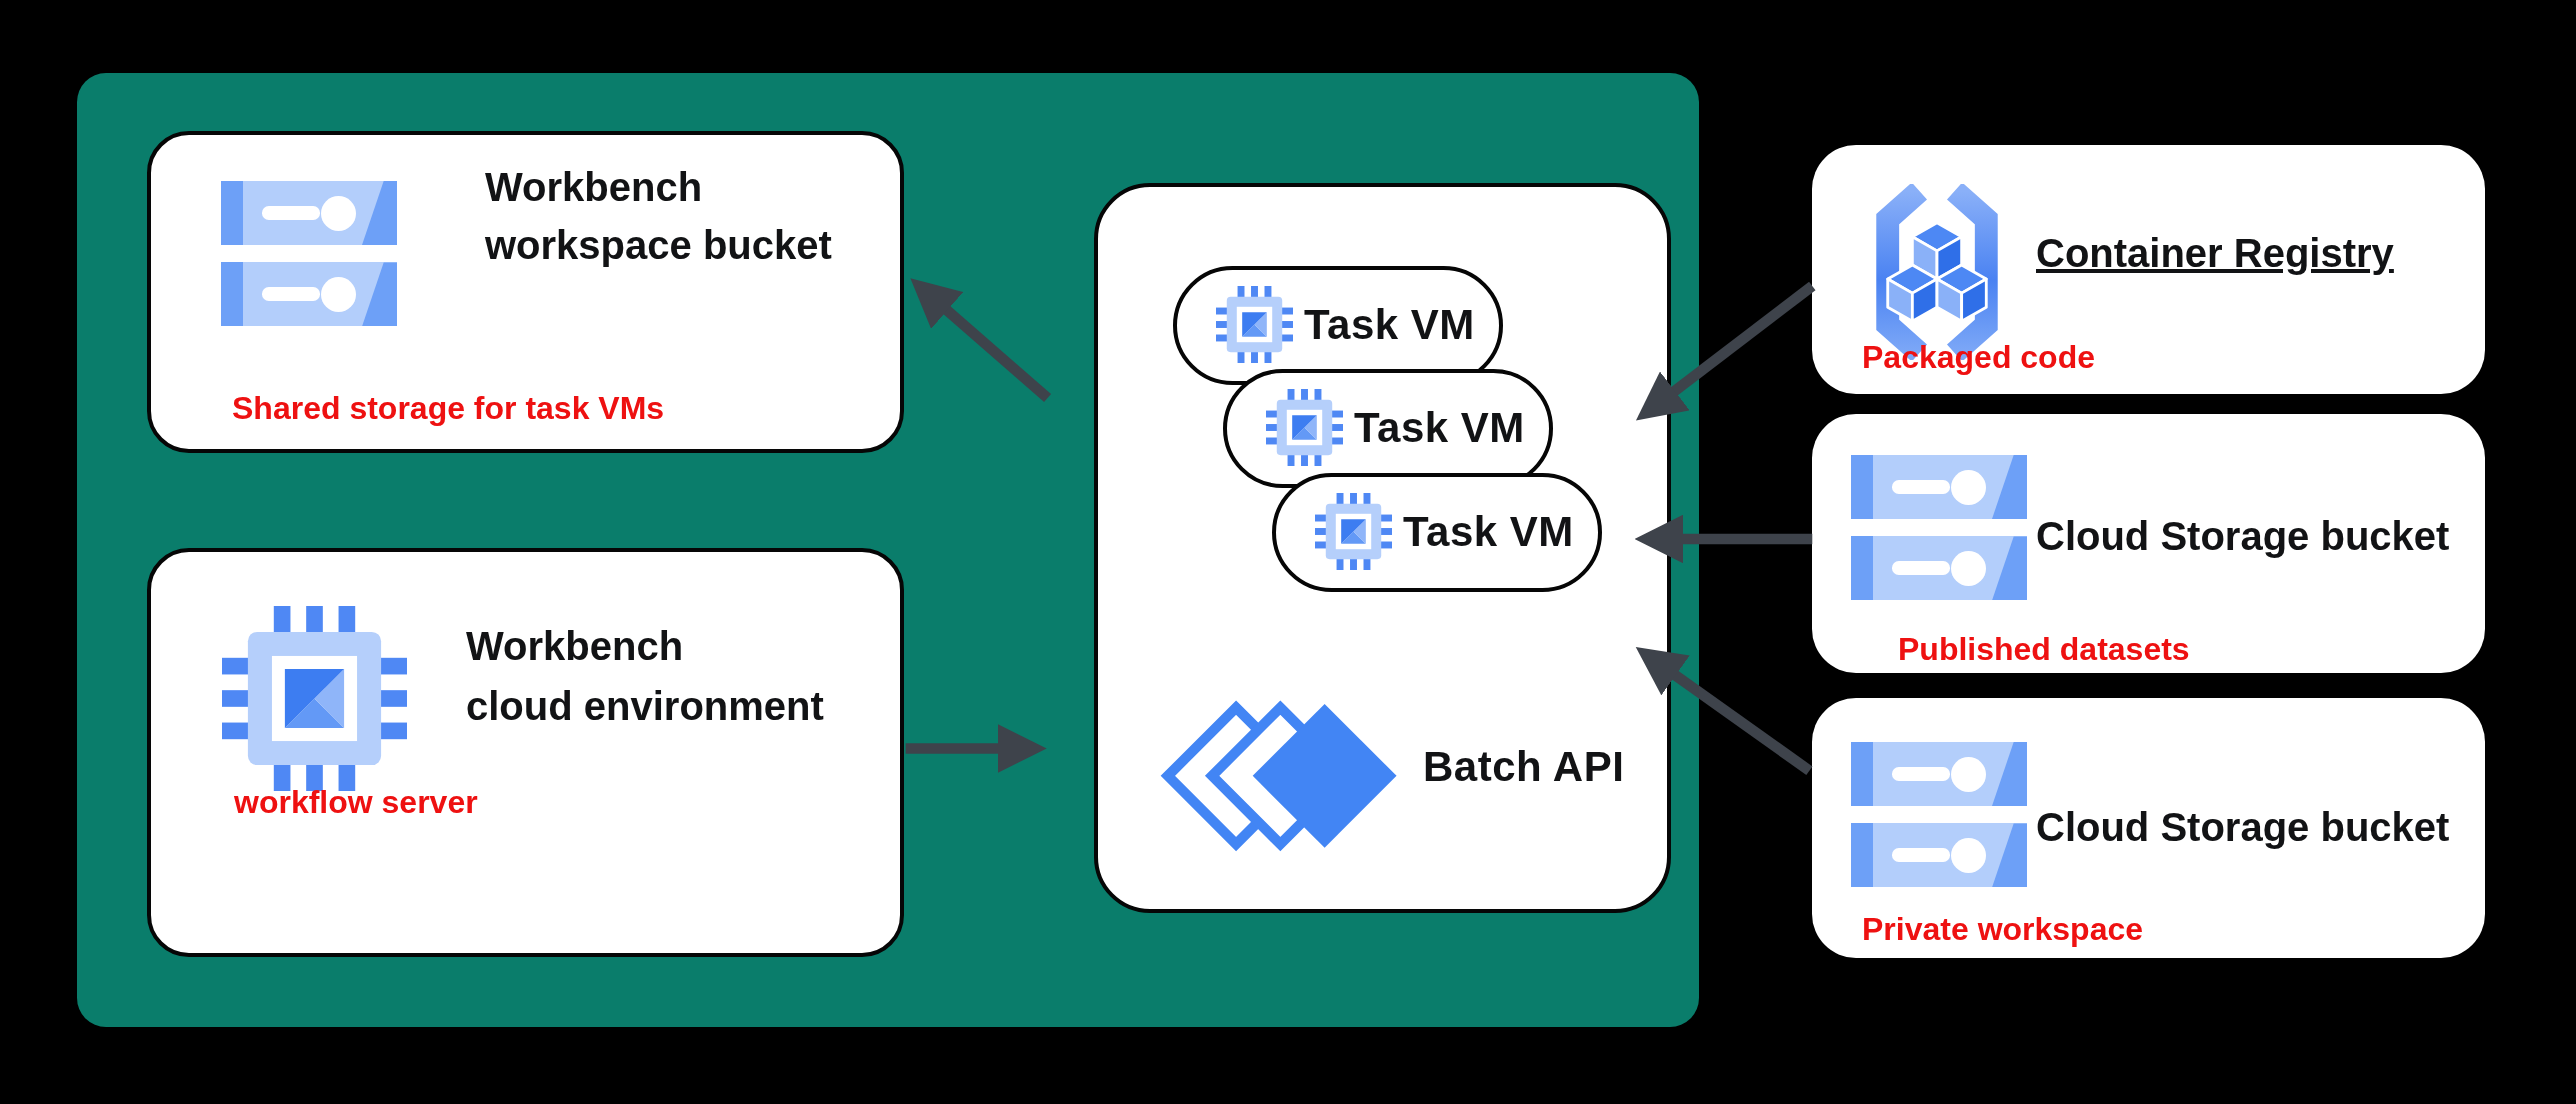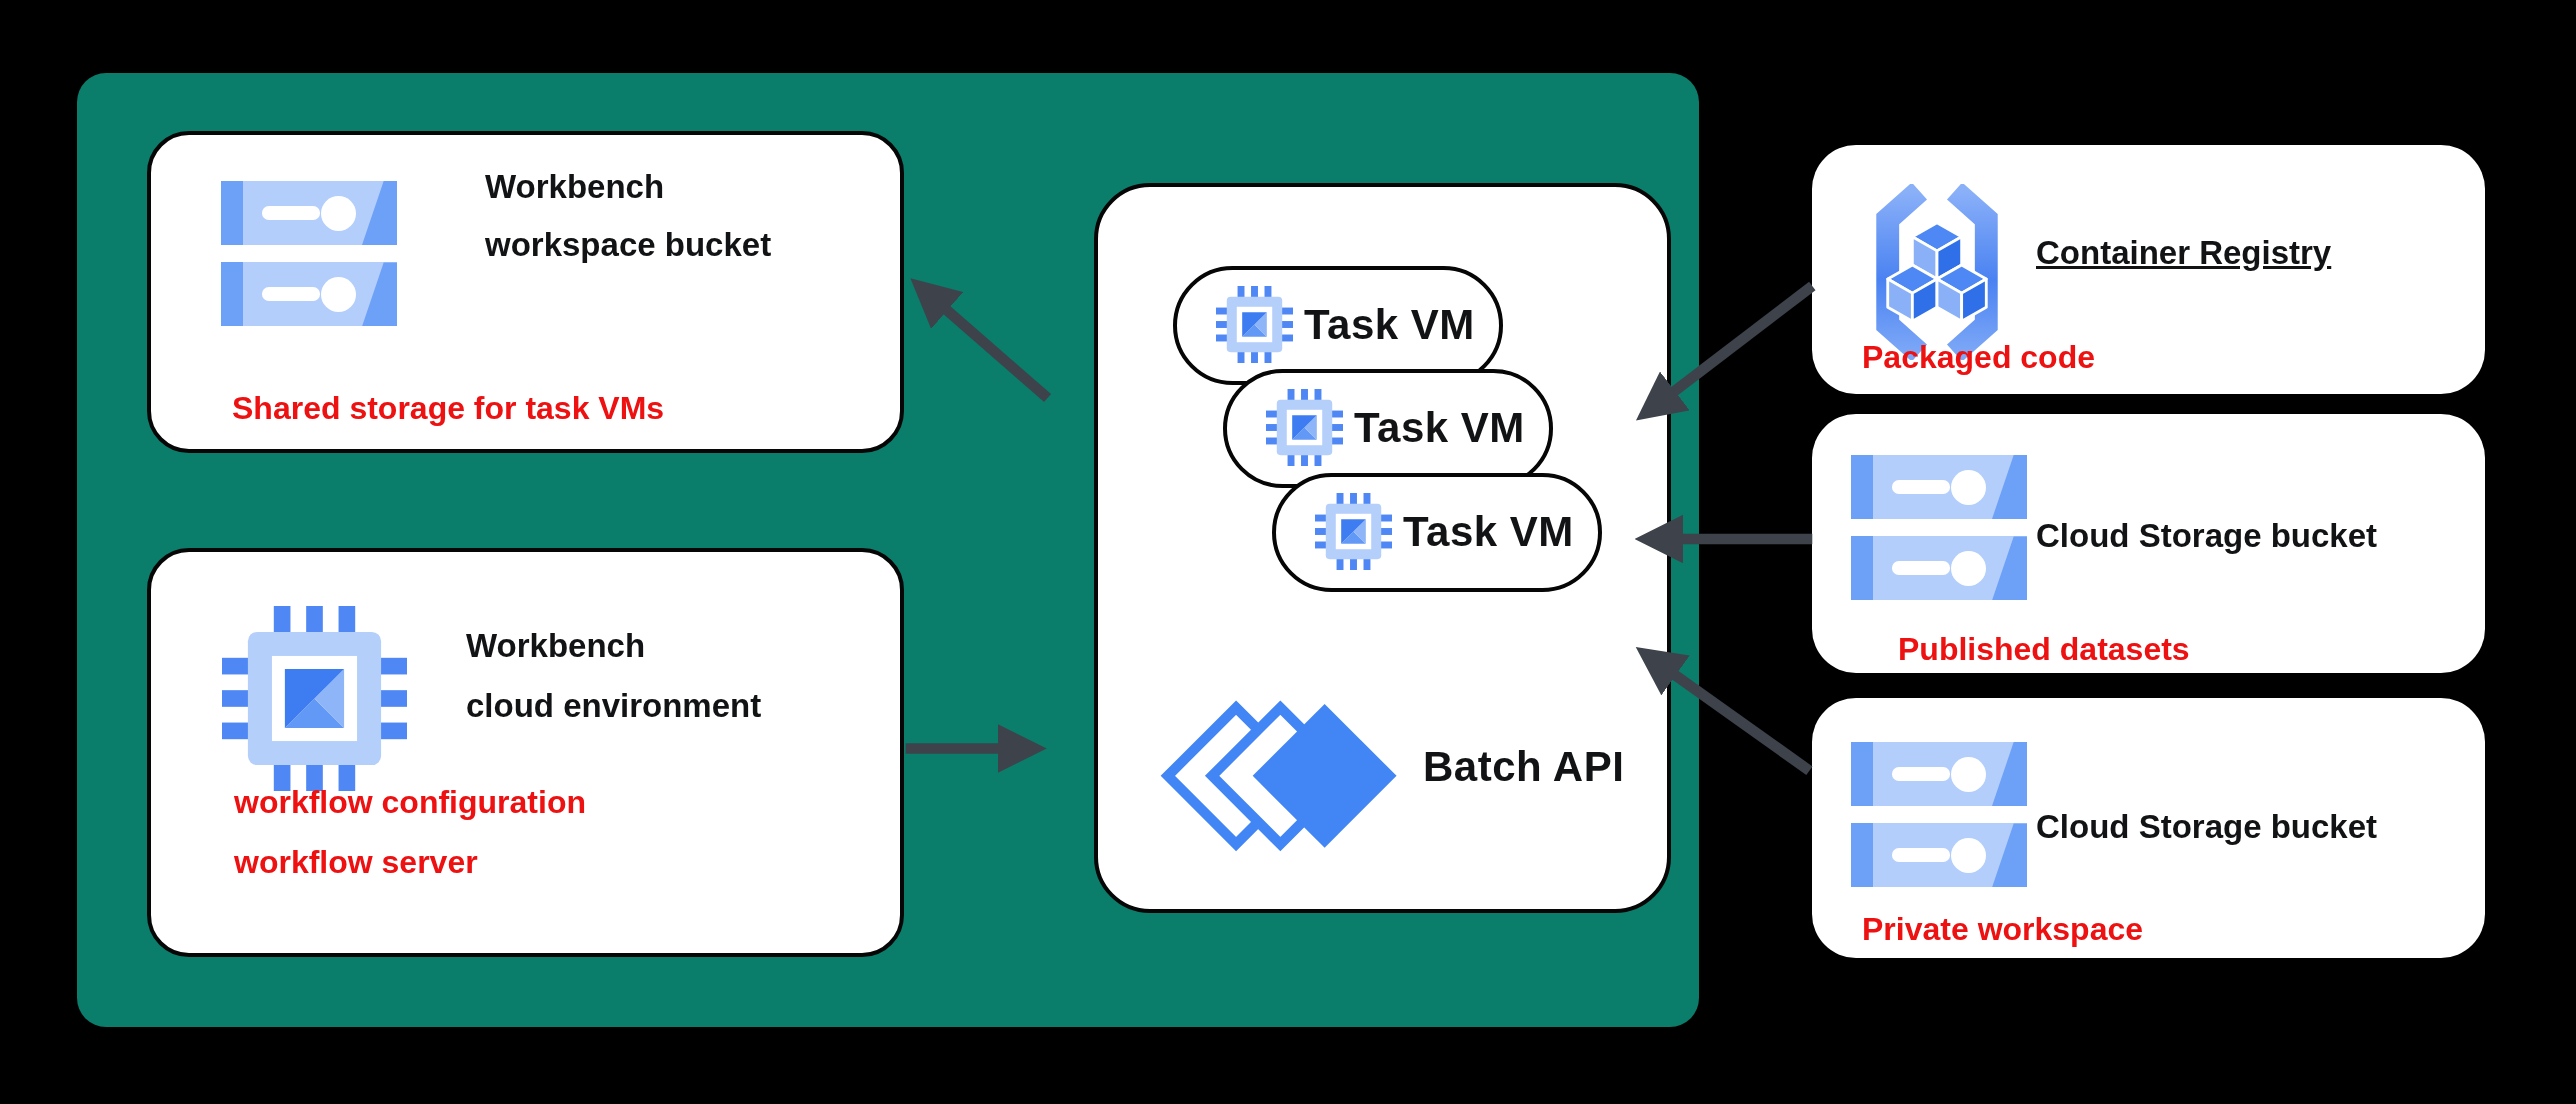--- a/index.html
+++ b/index.html
@@ -18,21 +18,21 @@
   .card{
     position:absolute;
     background:var(--card-white,#fff);
     box-sizing:border-box;
   }
   .bordered{border:4.8px solid #060606;}
   .card-title{
     position:absolute;
     color:var(--title-black,#121315);
     font-weight:700;
-    font-size:33px;line-height:58px;
+    font-size:40px;line-height:58px;
     letter-spacing:0px;
     white-space:nowrap;
   }
   .note{
     position:absolute;
     color:var(--note-red,#ee1111);
     font-size:32px;line-height:60px;
     font-weight:700;
     white-space:nowrap;
   }
@@ -153,21 +153,20 @@
 
   <div class="card bordered card-cloudenv">
     <svg class="chip-lg" viewBox="0 0 100 100">
         <use href="#chip"></use>
       </svg>
     <div class="card-title">
       <div>Workbench</div>
       <div>cloud environment</div>
     </div>
     <div class="note-list">
-      <span class="note">workflow configuration</span>
       <span class="note">workflow server</span>
     </div>
   </div>
 
   <div class="card bordered panel-batch">
     <div class="pill pill-1">
       <svg class="chip-sm" viewBox="0 0 100 100">
           <use href="#chip"></use>
         </svg>
       <span class="pill-label">Task VM</span>

